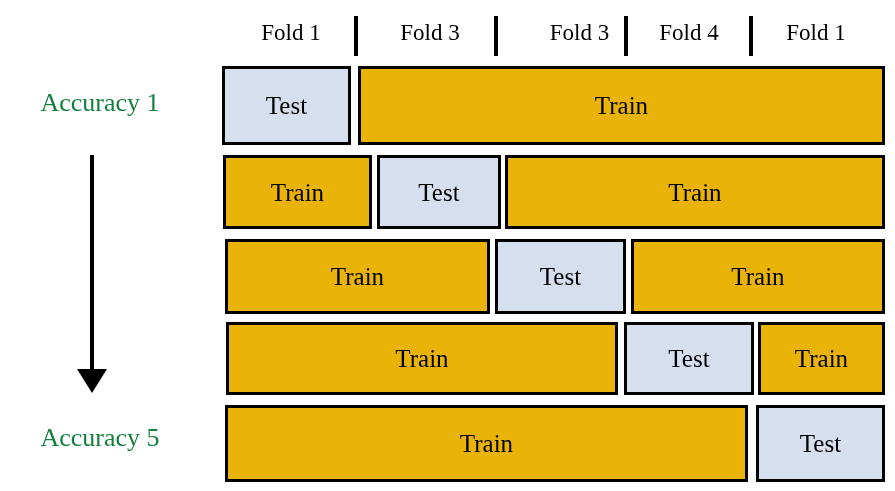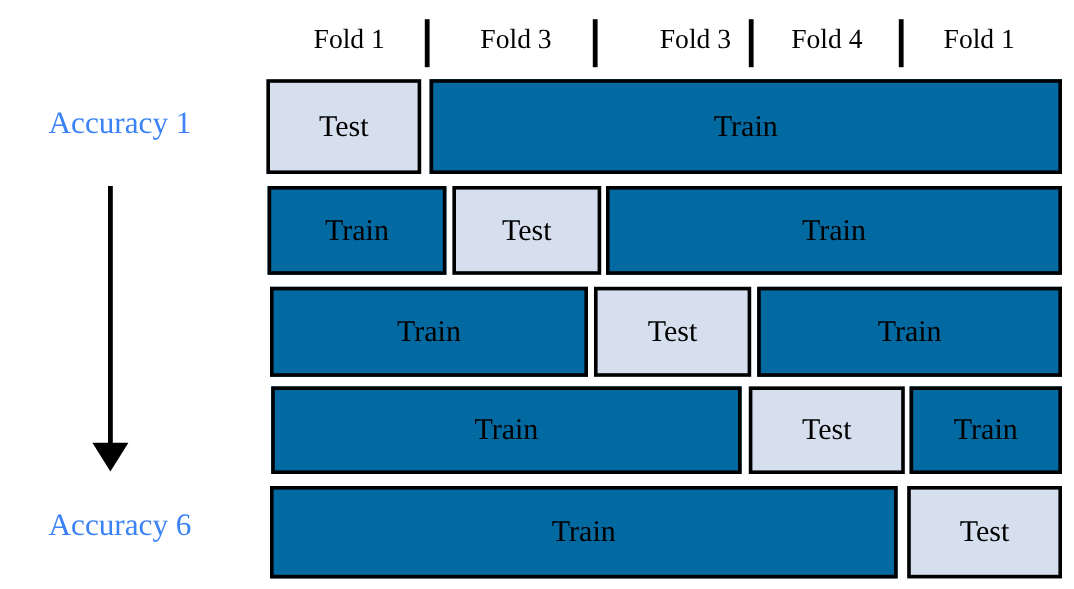--- a/index.html
+++ b/index.html
@@ -32,21 +32,21 @@
     background: #000000;
   }
 
   
   .acc-label {
     position: absolute;
     font-size: 26px;
     line-height: 1;
     white-space: nowrap;
     text-align: center;
-    color: #3b82f6;
+    color: #15803d;
   }
 
   
   .arrow-shaft {
     position: absolute;
     width: 4px;
     background: #000000;
   }
   .arrow-head {
     position: absolute;
@@ -58,21 +58,21 @@
   }
 
   
   .row {
     position: absolute;
   }
   .cell {
     position: absolute;
     box-sizing: border-box;
     border: 3px solid #000000;
-    background: #0369a1;
+    background: #eab308;
     display: flex;
     align-items: center;
     justify-content: center;
     font-size: 25px;
     line-height: 1;
     color: #000000;
   }
   .cell.test {
     background: #d6dfee;
     text-align: right;
@@ -97,21 +97,21 @@
     <div class="fold-sep" style="left:749px; top:16px; height:40px;"></div>
 
     <div class="fold-label" style="left:757px; top:21px; width:118px;">Fold 1</div>
   </div>
 
   <div class="acc-label" style="left:0px; top:90px; width:200px;">Accuracy 1</div>
 
   <div class="arrow-shaft" style="left:90px; top:155px; height:218px;"></div>
   <div class="arrow-head" style="left:77px; top:369px;"></div>
 
-  <div class="acc-label" style="left:0px; top:425px; width:200px;">Accuracy 6</div>
+  <div class="acc-label" style="left:0px; top:425px; width:200px;">Accuracy 5</div>
 
   <div class="row">
     <div class="cell test" style="left:222px; top:66px; width:129px; height:79px;">Test</div>
     <div class="cell" style="left:358px; top:66px; width:527px; height:79px;">Train</div>
   </div>
 
   <div class="row">
     <div class="cell" style="left:223px; top:155px; width:149px; height:74px;">Train</div>
     <div class="cell test" style="left:377px; top:155px; width:124px; height:74px;">Test</div>
     <div class="cell" style="left:505px; top:155px; width:380px; height:74px;">Train</div>

